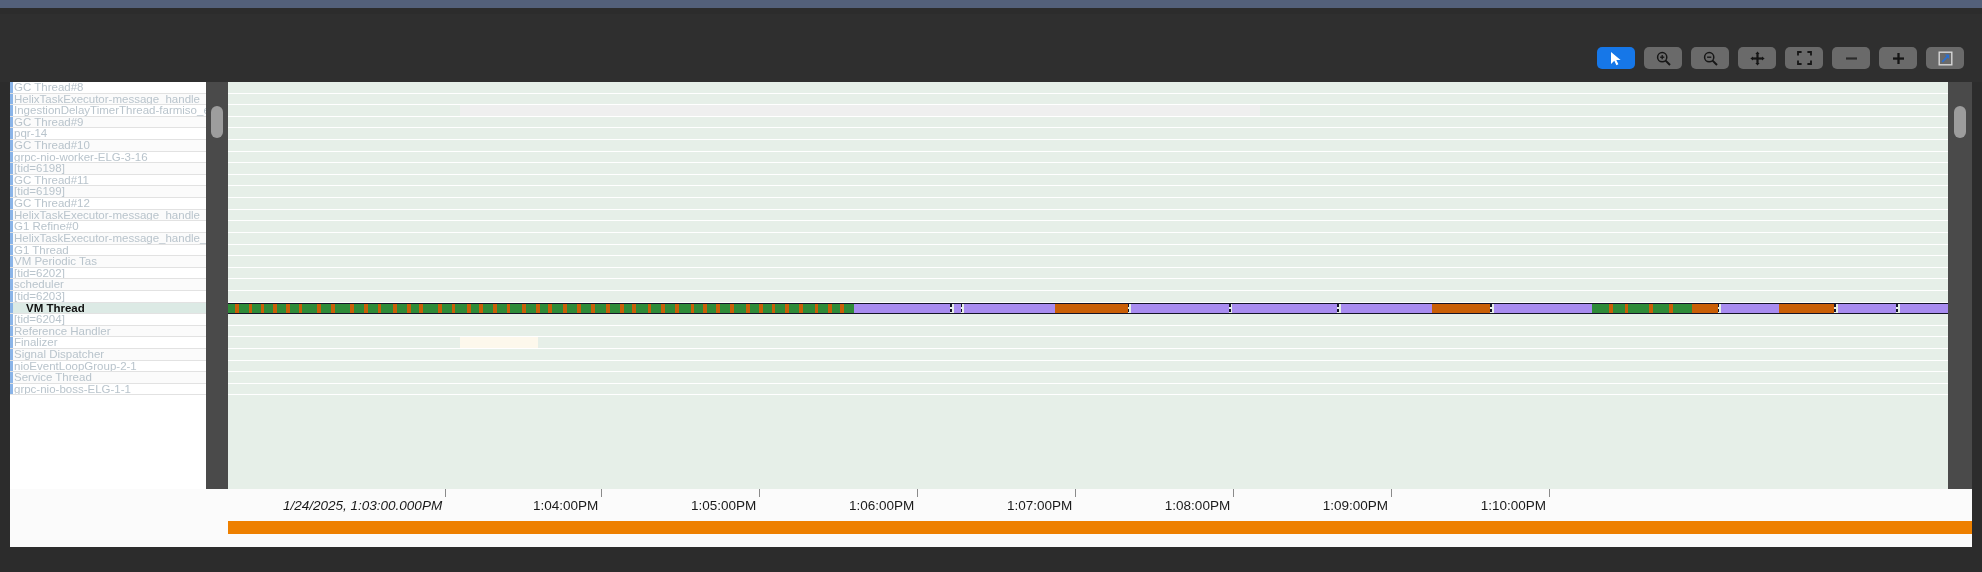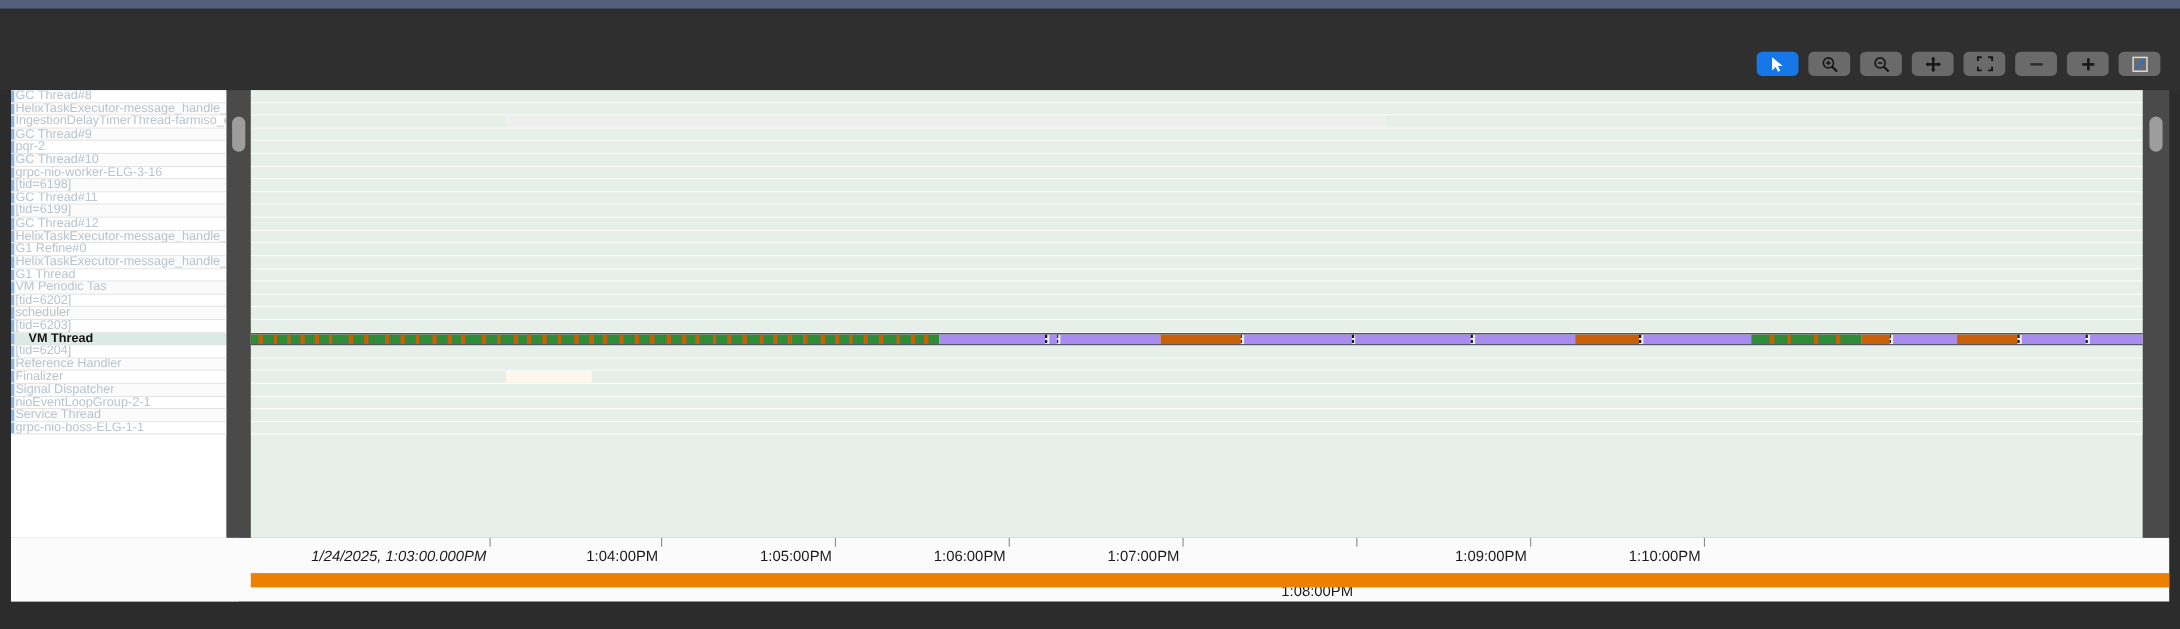--- a/index.html
+++ b/index.html
@@ -260,21 +260,21 @@
         <div class="lbl-row">
           <span class="tick"></span>
           <span class="txt">IngestionDelayTimerThread-farmiso_eve</span>
         </div>
         <div class="lbl-row alt">
           <span class="tick"></span>
           <span class="txt">GC Thread#9</span>
         </div>
         <div class="lbl-row">
           <span class="tick"></span>
-          <span class="txt">pqr-2</span>
+          <span class="txt">pqr-14</span>
         </div>
         <div class="lbl-row alt">
           <span class="tick"></span>
           <span class="txt">GC Thread#10</span>
         </div>
         <div class="lbl-row">
           <span class="tick"></span>
           <span class="txt">grpc-nio-worker-ELG-3-16</span>
         </div>
         <div class="lbl-row alt">
@@ -485,21 +485,21 @@
         <div class="axis-lbl" style="left: 13%; font-style: italic;">1/24/2025, 1:03:00.000PM</div>
         <div class="axis-tick" style="left: 21.9%;"></div>
         <div class="axis-lbl" style="left: 21.9%;">1:04:00PM</div>
         <div class="axis-tick" style="left: 30.9%;"></div>
         <div class="axis-lbl" style="left: 30.9%;">1:05:00PM</div>
         <div class="axis-tick" style="left: 39.9%;"></div>
         <div class="axis-lbl" style="left: 39.9%;">1:06:00PM</div>
         <div class="axis-tick" style="left: 48.9%;"></div>
         <div class="axis-lbl" style="left: 48.9%; text-align: right;">1:07:00PM</div>
         <div class="axis-tick" style="left: 57.9%;"></div>
-        <div class="axis-lbl" style="left: 57.9%; margin-top: 32px;">1:08:00PM</div>
+        <div class="axis-lbl" style="left: 57.9%;">1:08:00PM</div>
         <div class="axis-tick" style="left: 66.9%;"></div>
         <div class="axis-lbl" style="left: 66.9%;">1:09:00PM</div>
         <div class="axis-tick" style="left: 75.9%;"></div>
         <div class="axis-lbl" style="left: 75.9%;">1:10:00PM</div>
         <div class="range-bar" style="left: 0.6%; right: 0%; background: rgb(238, 128, 0);"></div>
       </div>
   </div>
 
   <div class="bottom-strip"></div>
 </div>

